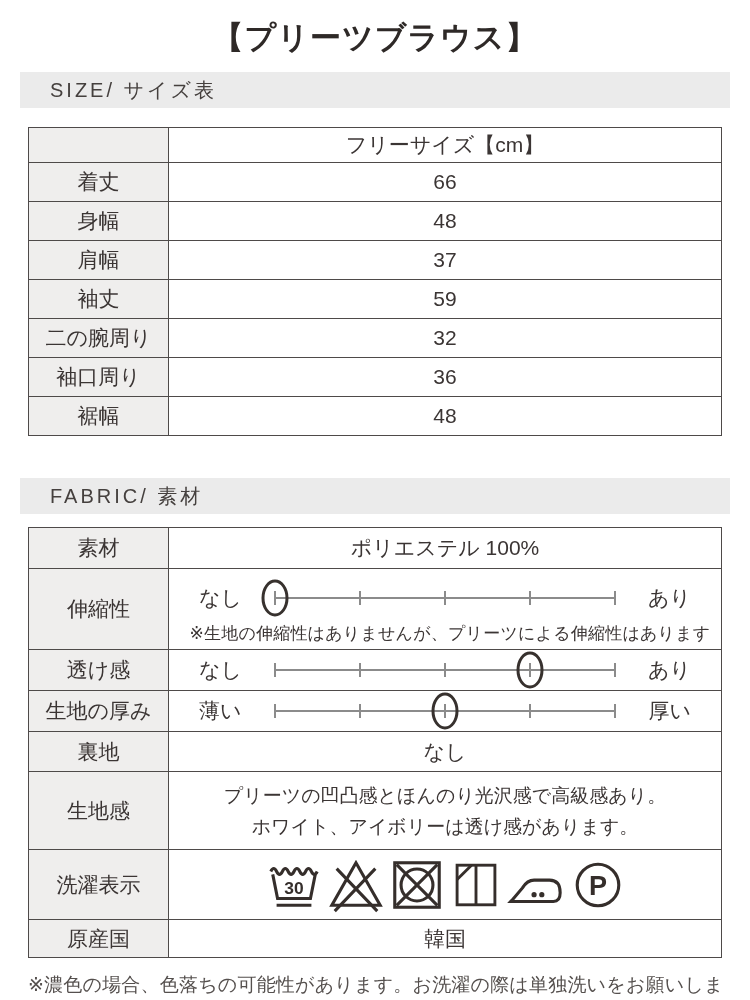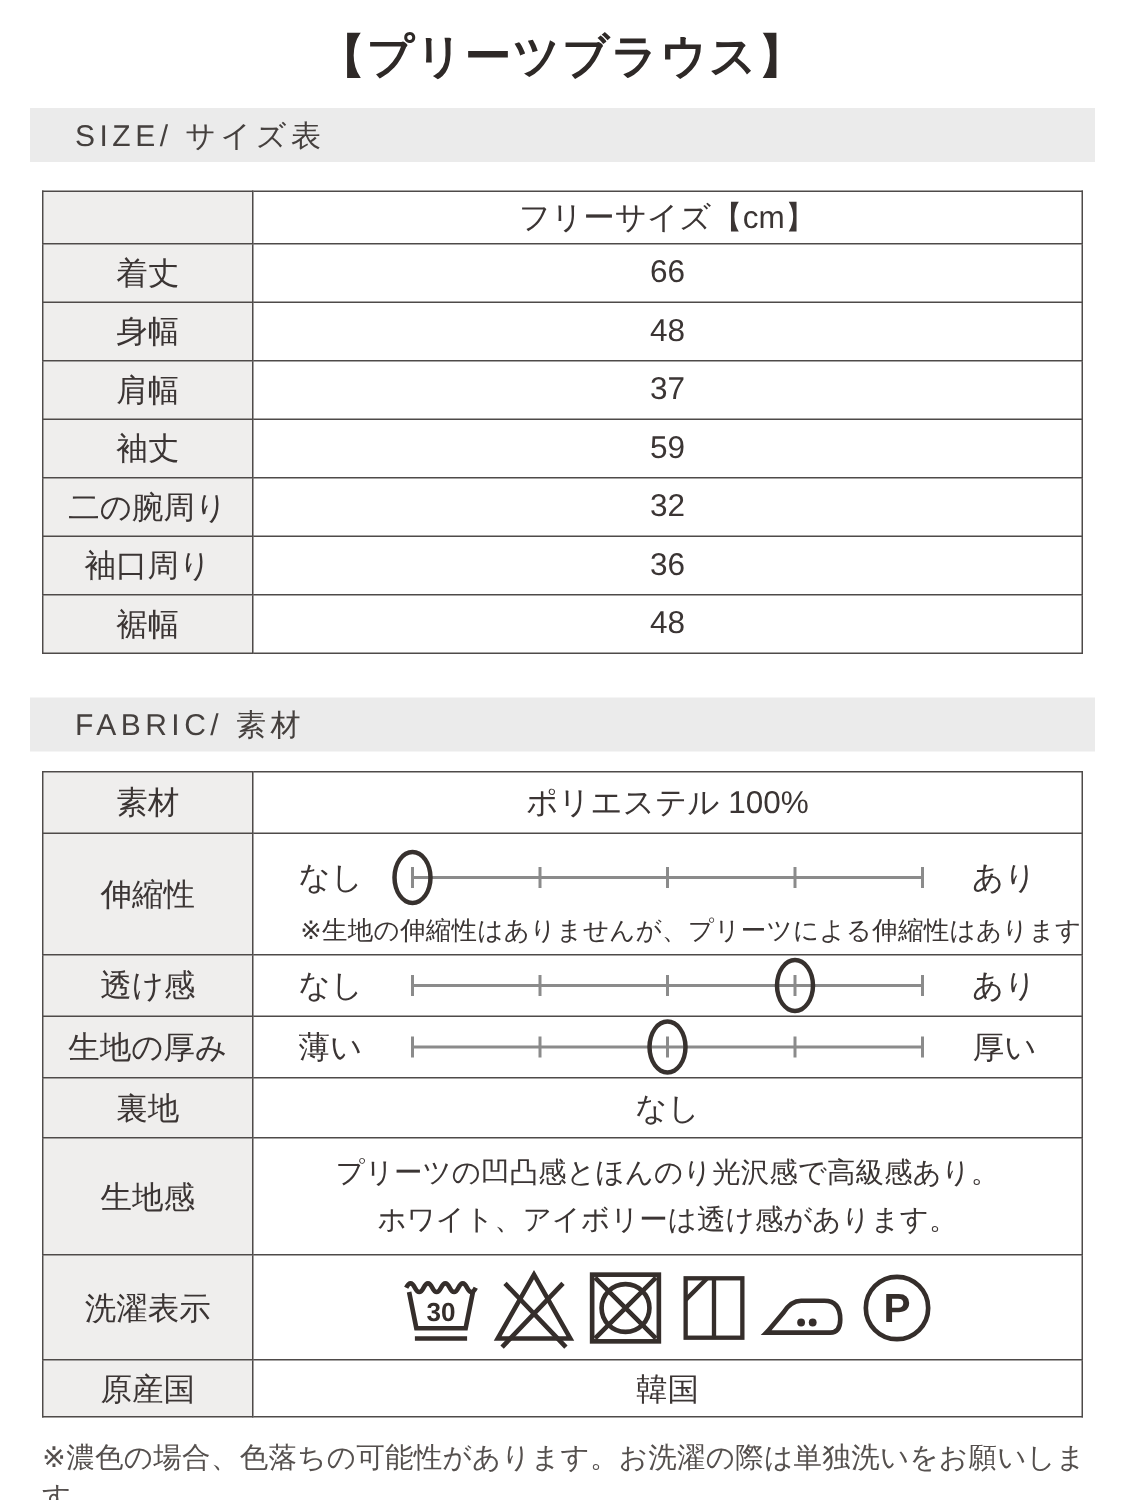--- a/index.html
+++ b/index.html
@@ -10,21 +10,21 @@
   }
   .page-title{
     padding-top:15px;text-align:center;font-size:31px;font-weight:600;
     letter-spacing:1px;color:#2e2927;height:45px;line-height:45px;
   }
   .section-bar{
     margin:12px 20px 0;background:#ebebeb;height:36px;
     display:flex;align-items:center;padding-left:30px;box-sizing:border-box;
     font-size:20px;letter-spacing:3px;color:#45403e;
   }
-  .section-bar.fabric{margin-top:29px;}
+  .section-bar.fabric{margin-top:42px;}
   table{
     border-collapse:collapse;table-layout:fixed;
     width:694px;margin:19px 28px 0;border-radius:10px;
   }
   table.fabric-table{margin-top:13px;}
   th,td{
     border:1.5px solid #4e4a49;font-weight:normal;
     font-size:21px;color:#3b3534;text-align:center;vertical-align:middle;
     padding:0;box-sizing:border-box;
   }
@@ -50,21 +50,21 @@
   .tick{
     position:absolute;top:50%;transform:translate(-50%,-50%);
     width:2px;height:14px;background:#8b8b8b;
   }
   .mark-circle{
     position:absolute;top:50%;transform:translate(-50%,-50%);
     width:27px;height:37px;border:3px solid #37312e;border-radius:50%;
     box-sizing:border-box;background:transparent;
   }
   .note{
-    font-size:17px;text-align:right;padding-left:10px;color:#3b3534;
+    font-size:17px;text-align:center;padding-left:10px;color:#3b3534;
     letter-spacing:0.2px;white-space:nowrap;line-height:24px;
   }
   .two-line div{line-height:31px;font-size:19px;}
   .care-icons{
     display:flex;justify-content:center;align-items:center;gap:3px;height:100%;
   }
   .care-icons svg{display:block;}
   .footer-note{
     margin:14px 0 0 28px;font-size:19px;color:#55504e;letter-spacing:0.2px;
   }

